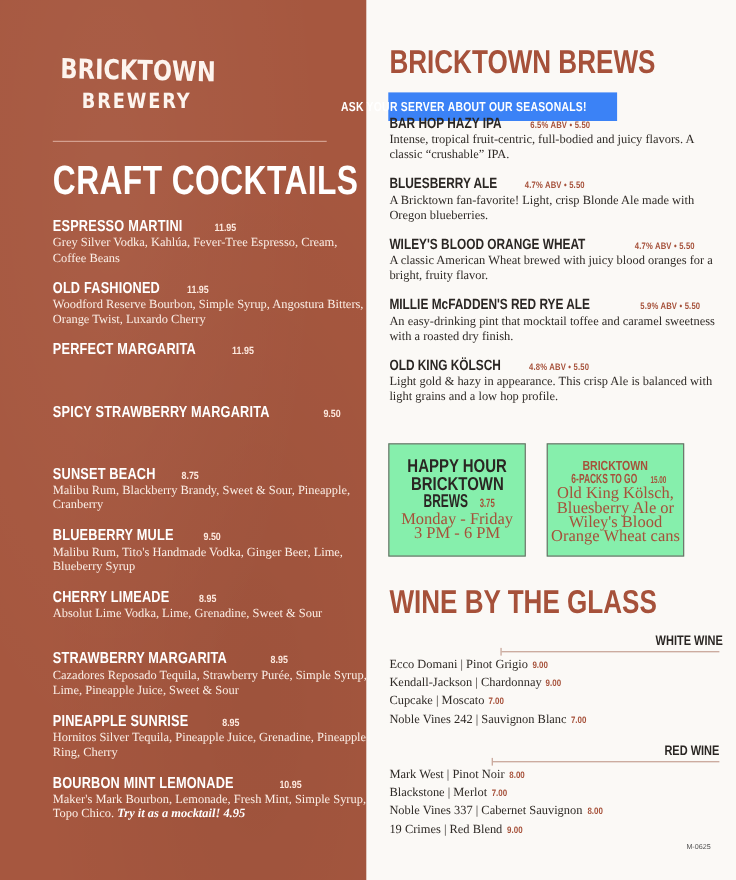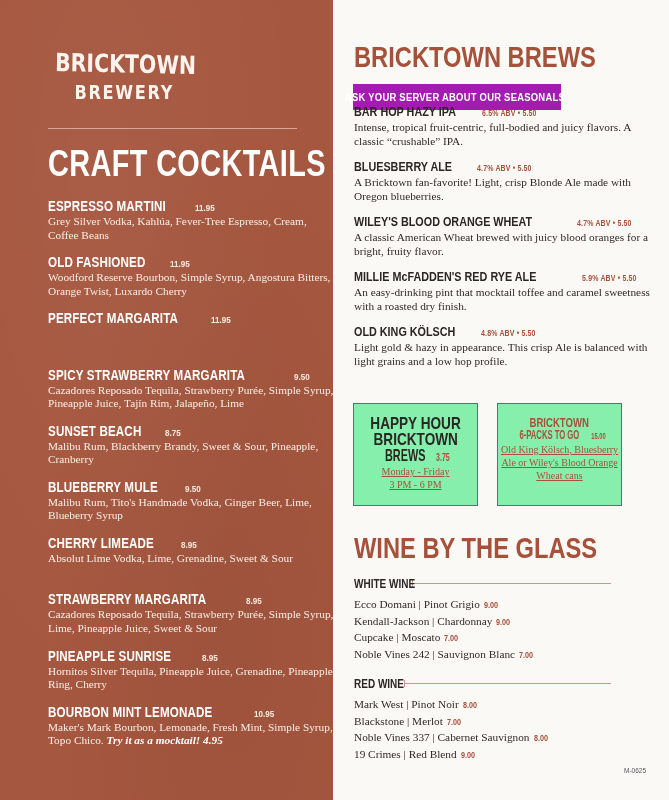--- a/index.html
+++ b/index.html
@@ -36,52 +36,52 @@
   .cocktail .price { font-size: 9.5px; color: #fde9df; transform: scaleX(0.85); transform-origin: left; display: inline-block; }
   .cocktail .desc { font-size: 11.3px; line-height: 13.5px; color: #fbeee6; margin-top: 0px; width: 290px; }
   .cocktail .desc em { font-weight: bold; font-style: italic; color: #fff; }
 
   
   .brews-title {
     position: absolute; left: 354px; top: 40px; font-size: 30px; line-height: 34px; color: #a6513a;
     transform: scaleX(0.79); transform-origin: left; white-space: nowrap;
   }
   .seasonal {
-    position: absolute; left: 353px; top: 84px; width: 208px; height: 26px; background: #a21caf;
-    color: #fff; display: flex; align-items: center; justify-content: center; box-sizing: border-box;
+    position: absolute; left: 353px; top: 84px; width: 208px; height: 26px; background: #3b82f6;
+    color: #fff; display: flex; align-items: center; justify-content: flex-end; box-sizing: border-box;
   }
   .seasonal span { font-size: 11.8px; transform: scaleX(0.8); white-space: nowrap; display: inline-block; letter-spacing: 0.3px; }
 
   .beers { position: absolute; left: 354px; top: 104px; width: 300px; }
   .beer { height: 55px; }
   .beer .name-row { white-space: nowrap; height: 17px; display: flex; align-items: baseline; }
   .beer .name { font-size: 13.5px; color: #2a2623; transform: scaleX(0.8); transform-origin: left; display: inline-block; }
   .beer .meta { font-size: 8.5px; color: #a6513a; transform: scaleX(0.82); transform-origin: left; display: inline-block; letter-spacing: 0.2px; }
   .beer .desc { font-size: 11.3px; line-height: 13.5px; color: #2f2a26; width: 300px; }
 
   .box { position: absolute; top: 403px; width: 125px; height: 103px; border: 1.3px solid #6e6966; box-sizing: border-box; text-align: center; background: #86efac; }
   .box.hh { left: 353px; }
   .box.pk { left: 497px; }
   .box.hh .t { font-size: 17px; line-height: 16px; color: #2a2623; margin-top: 12px; display: block; }
   .box.hh .t span { display: inline-block; transform: scaleX(0.8); white-space: nowrap; }
   .box.hh .price { font-size: 11px; color: #a6513a; }
-  .box .sub { font-size: 10px; line-height: 13px; color: #a6513a; text-decoration: underline; }
+  .box .sub { font-size: 15px; line-height: 13px; color: #a6513a; }
   .box.pk .t { font-size: 12px; line-height: 12px; color: #a6513a; margin-top: 13px; }
   .box.pk .t span { display: inline-block; transform: scaleX(0.8); white-space: nowrap; }
   .box.pk .price { font-size: 9px; }
   .box.pk .sub { margin-top: 1px; }
 
   .wine-title {
     position: absolute; left: 354px; top: 531px; font-size: 30px; line-height: 34px; color: #a6513a;
     transform: scaleX(0.79); transform-origin: left; white-space: nowrap;
   }
   .wine-group { position: absolute; left: 354px; width: 300px; }
   .wine-group.white { top: 575px; }
   .wine-group.red { top: 675px; }
-  .wg-head { display: flex; align-items: center; height: 17px; }
+  .wg-head { display: flex; align-items: flex-end; height: 17px; flex-direction: column; }
   .wg-head .lbl { font-size: 12.5px; color: #2a2623; transform: scaleX(0.8); transform-origin: left; display: inline-block; white-space: nowrap; width: 58px; }
   .wg-head .rule { display: flex; align-items: center; }
   .wg-head .rule .tick { width: 1px; height: 7px; background: #c09a8b; }
   .wg-head .rule .line { width: 198px; height: 1.3px; background: #c09a8b; }
   .wg-item { font-size: 11.3px; line-height: 16.6px; height: 16.6px; color: #2f2a26; white-space: nowrap; }
   .wg-item .p { font-family: "Liberation Sans", sans-serif; font-weight: bold; font-size: 8.5px; color: #a6513a; display: inline-block; transform: scaleX(0.85); transform-origin: left; margin-left: 4px; }
   .wg-list { margin-top: 4px; }
 
   .code { position: absolute; left: 624px; top: 767px; font-family: "Liberation Sans", sans-serif; font-size: 6.5px; color: #555; }
 </style>
@@ -117,21 +117,20 @@
         <div class="name-row">
             <span class="name cond">PERFECT MARGARITA</span>
             <span class="price cond">11.95</span>
           </div>
       </div>
       <div class="cocktail">
         <div class="name-row">
             <span class="name cond">SPICY STRAWBERRY MARGARITA</span>
             <span class="price cond">9.50</span>
           </div>
-        <div class="desc">Cazadores Reposado Tequila, Strawberry Purée, Simple Syrup, Pineapple Juice, Tajín Rim, Jalapeño, Lime</div>
       </div>
       <div class="cocktail">
         <div class="name-row">
             <span class="name cond">SUNSET BEACH</span>
             <span class="price cond">8.75</span>
           </div>
         <div class="desc">Malibu Rum, Blackberry Brandy, Sweet &amp; Sour, Pineapple, Cranberry</div>
       </div>
       <div class="cocktail">
         <div class="name-row">

